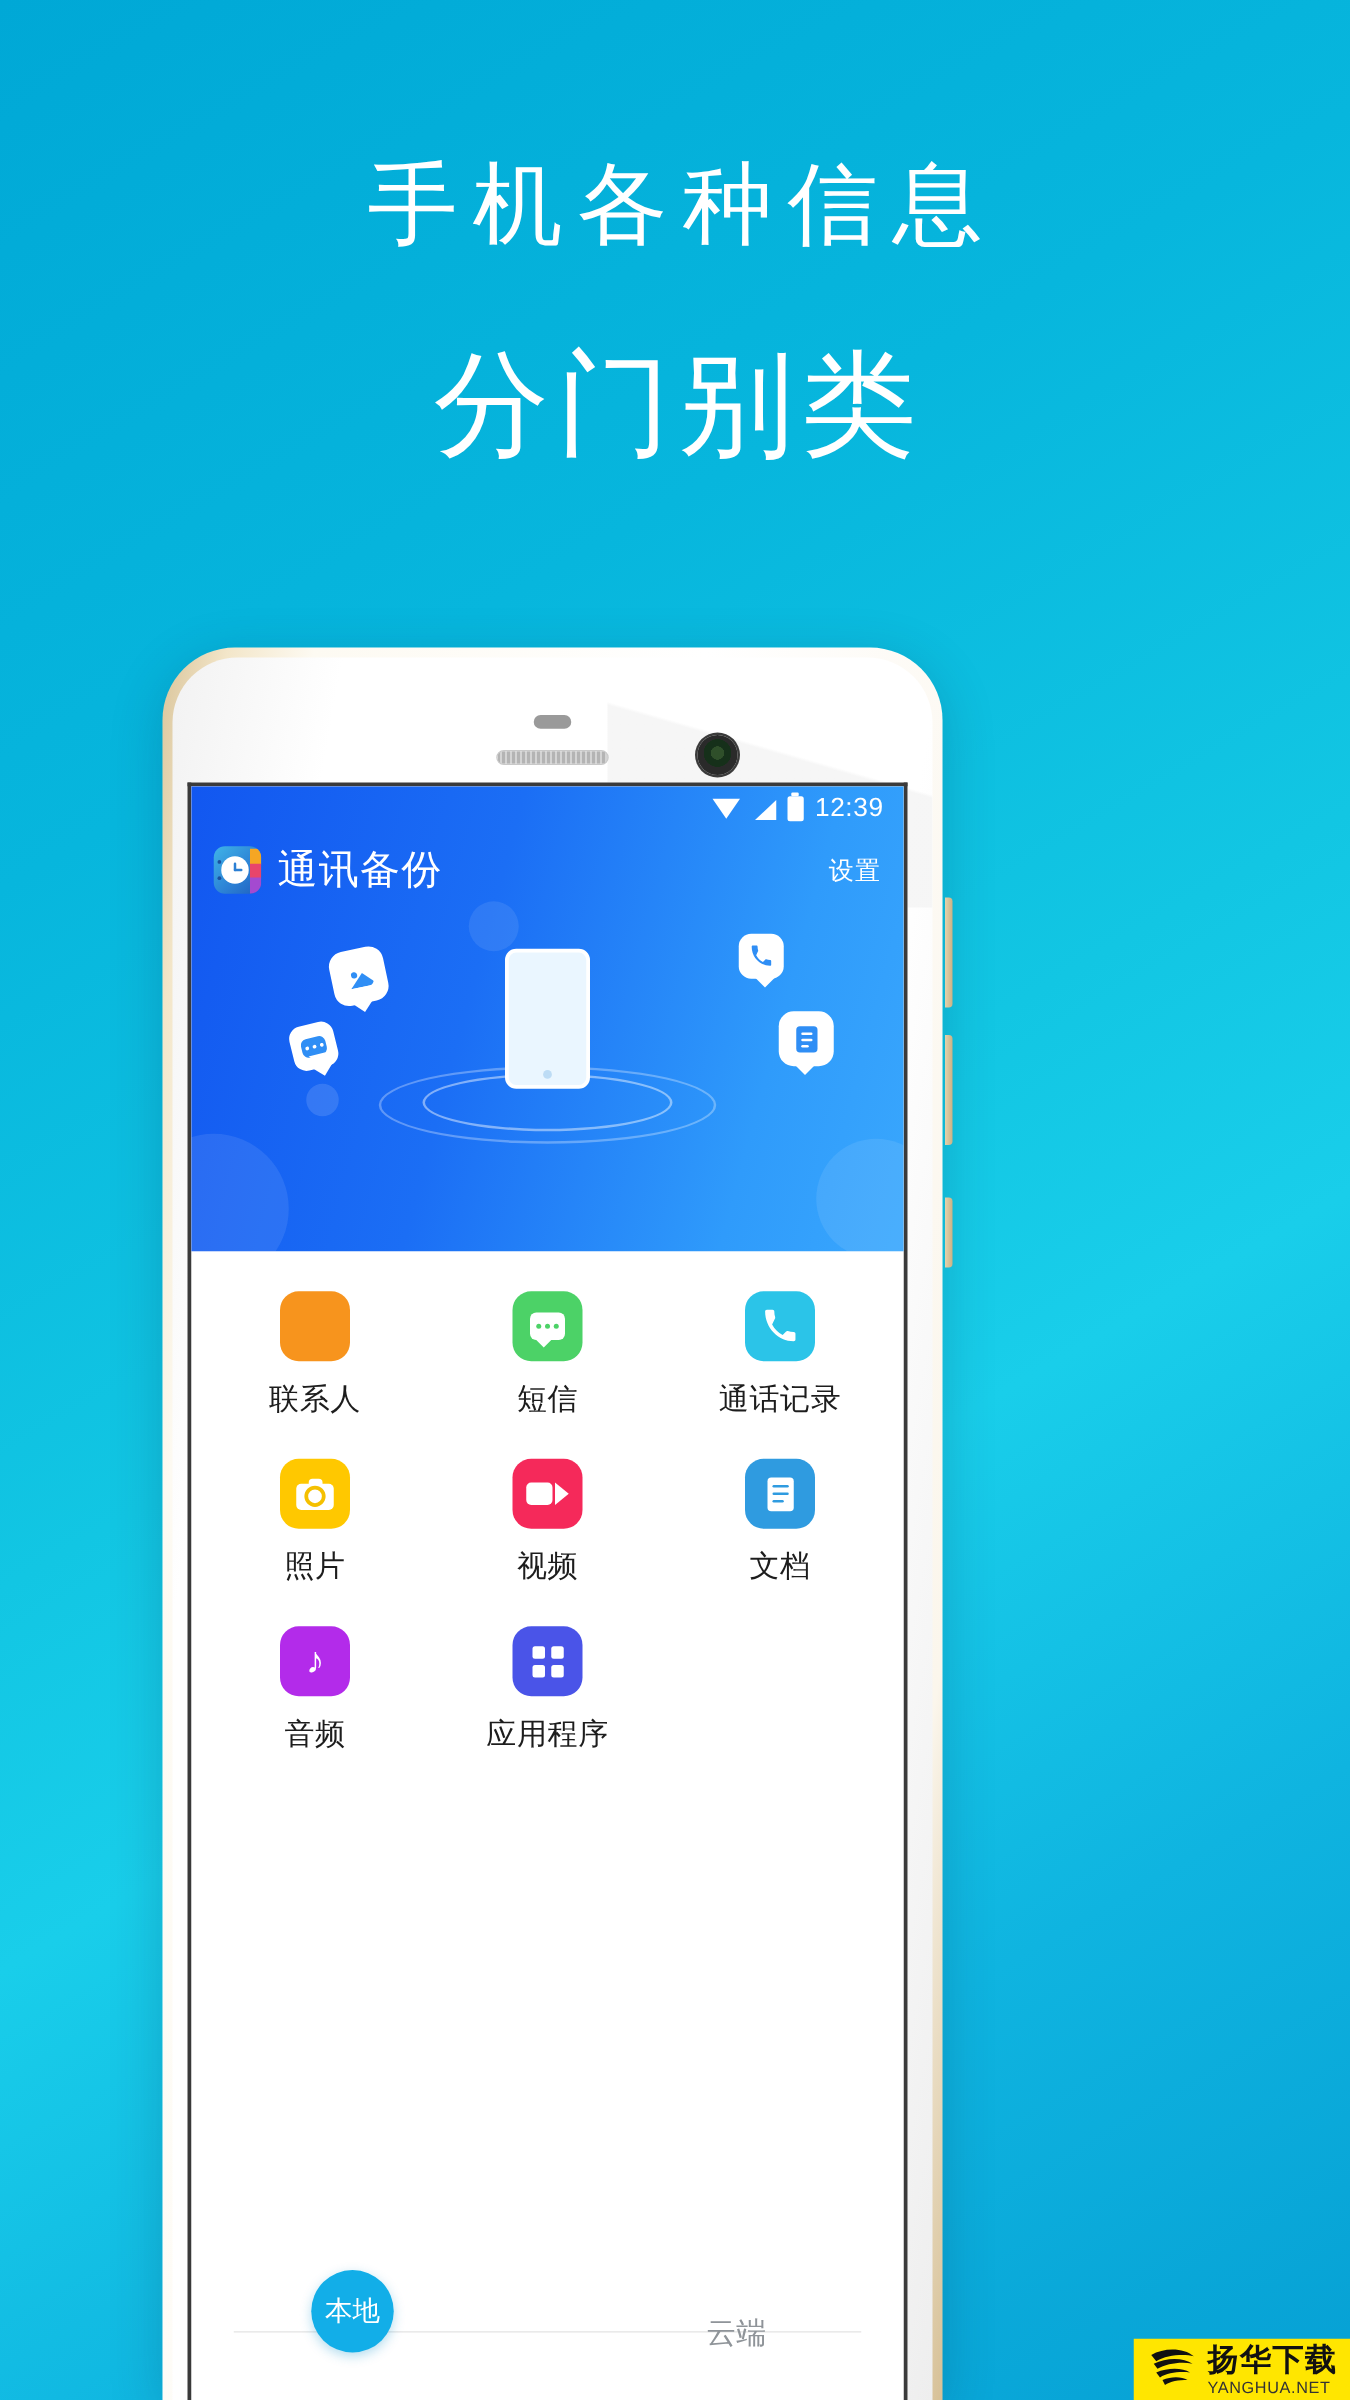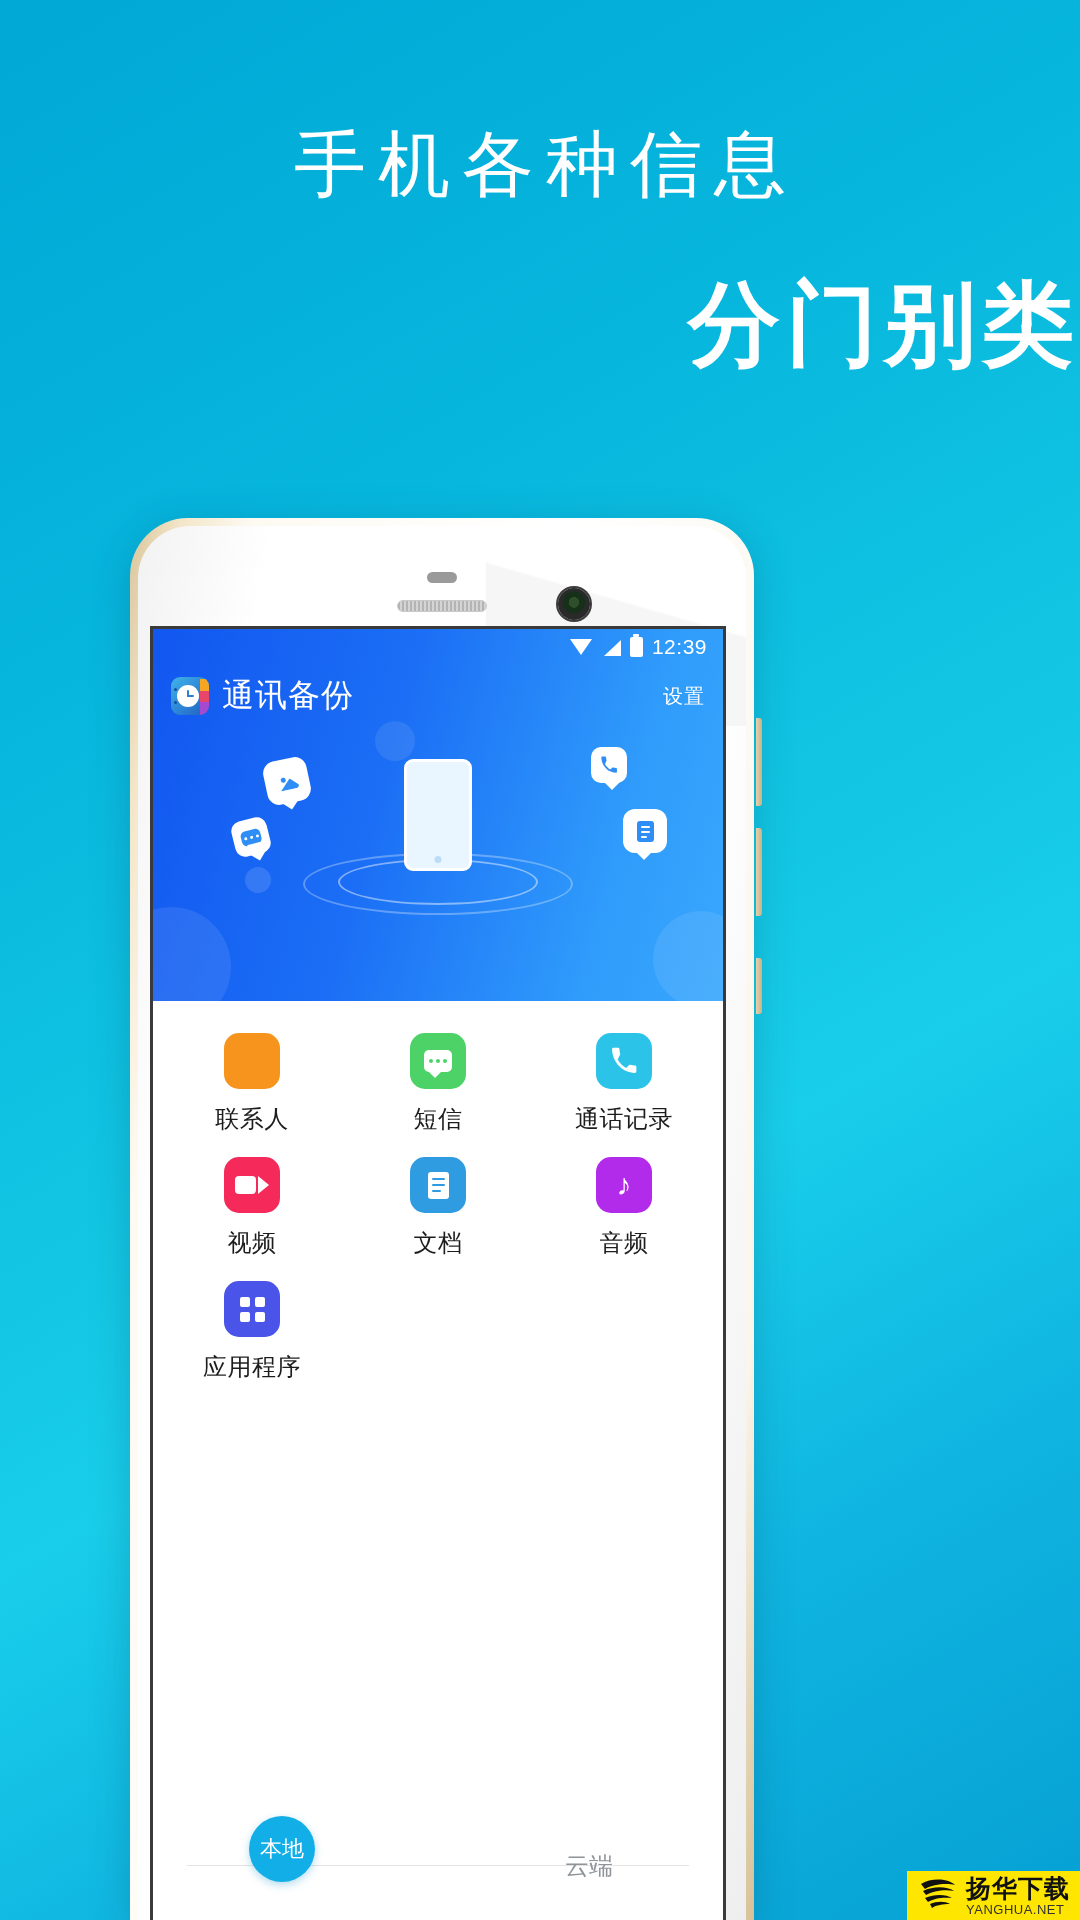--- a/index.html
+++ b/index.html
@@ -20,23 +20,22 @@
     letter-spacing:12px;
     font-weight:400;
     text-indent:12px;
   }
   .promo .line2 {
     margin-top:78px;
     font-size:92px;
     line-height:1;
     color:#ffffff;
     letter-spacing:6px;
-    font-weight:bold;
+    font-weight:normal;
     text-indent:6px;
-    text-align:right;
   }
 
   
   .phone {
     position:absolute;
     left:130px; top:518px;
     width:624px; height:1402px;
     border-radius:58px 58px 0 0;
     background:linear-gradient(100deg,#d9c49a 0%,#f3e6c9 6%,#fdfaf2 14%,#ffffff 50%,#fbf6ec 88%,#d6c096 100%);
     box-shadow:0 10px 42px rgba(0,50,80,.22);
@@ -178,21 +177,21 @@
   }
   .c-img  { left:112px; top:18px; transform:rotate(-12deg); }
   .c-sms  { left:80px;  top:78px;  transform:rotate(-14deg); }
   .c-call { right:96px; top:6px; }
   .c-doc  { right:56px; top:68px; }
 
   
   .grid {
     padding:32px 6px 0 6px;
     display:grid; grid-template-columns:repeat(3,1fr);
-    row-gap:22px;
+    row-gap:32px;
   }
   .cell { display:flex; flex-direction:column; align-items:center; }
   .cell .tile {
     width:56px; height:56px; border-radius:15px;
     display:flex; align-items:center; justify-content:center;
     color:#fff;
   }
   .cell .label { margin-top:14px; font-size:24px; color:#1d1d1d; letter-spacing:.5px; }
 
   .sq { width:22px; height:22px; }
@@ -356,20 +355,29 @@
 
         <div class="cell">
           <span class="tile" style="background:#2BC4E8">
             <svg width="28" height="28" viewBox="0 0 24 24">
                 <path fill="#fff" d="M6.6 10.8c1.6 3.1 4.1 5.6 7.2 7.2l2.4-2.4c.3-.3.8-.4 1.2-.3 1.2.4 2.6.6 4 .6.7 0 1.2.5 1.2 1.2V21c0 .7-.5 1.2-1.2 1.2C10.9 22.2 1.8 13.1 1.8 1.8 1.8 1.1 2.3.6 3 .6h3.9c.7 0 1.2.5 1.2 1.2 0 1.4.2 2.8.6 4 .1.4 0 .9-.3 1.2L6.6 10.8z"></path>
               </svg>
           </span>
           <span class="label">通话记录</span>
         </div>
 
+        <div class="cell">
+          <span class="tile" style="background:#FFC800">
+            <span style="display:block;">
+              <span class="cam-top" style="display:block;"></span>
+              <span class="cam-body" style="display:block;"></span>
+            </span>
+          </span>
+          <span class="label">照片</span>
+        </div>
 
         <div class="cell">
           <span class="tile" style="background:#F5295A">
             <span style="display:flex;align-items:center;">
               <span class="vid-body"></span>
                 <span class="vid-tri"></span>
             </span>
           </span>
           <span class="label">视频</span>
         </div>

